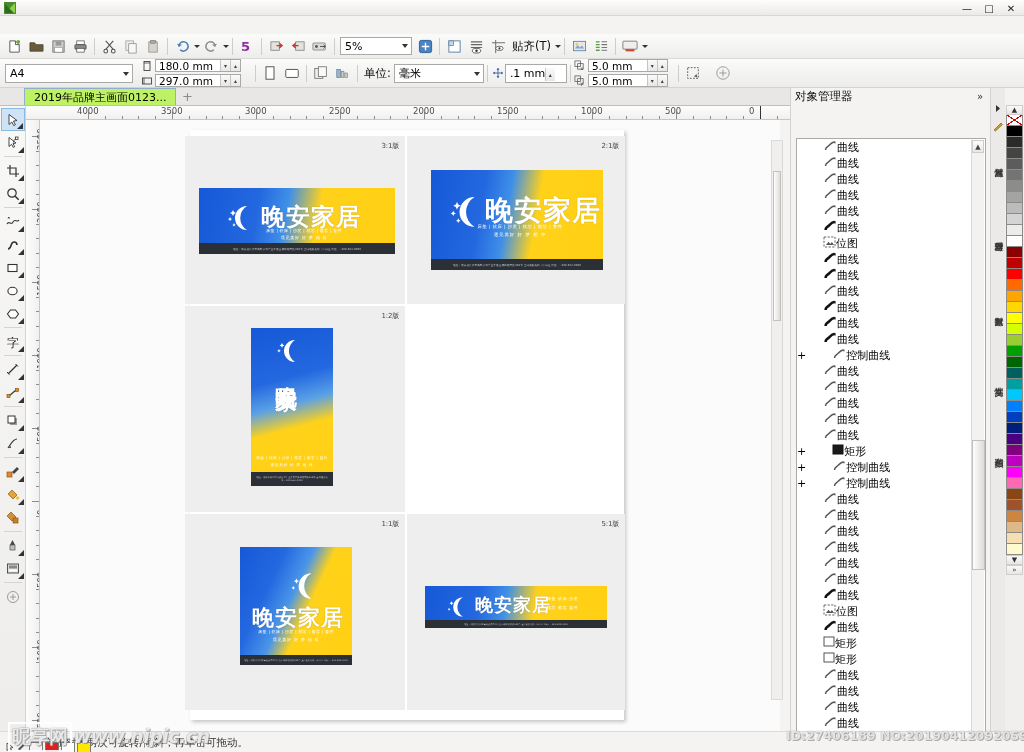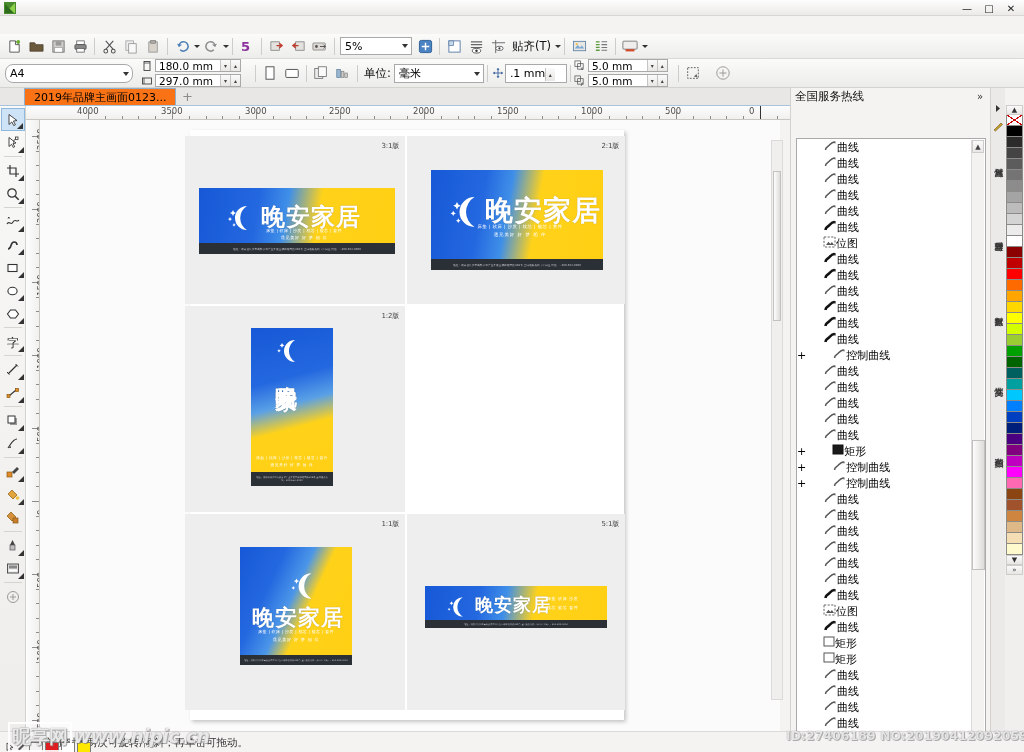--- a/index.html
+++ b/index.html
@@ -85,21 +85,21 @@
   .pgicon { width: 11px; height: 11px; display:flex;align-items:center;justify-content:center; color:#333; }
 
   
   .tabbar {
     position: absolute; left: 0; top: 88px; width: 790px; height: 18px;
     background: #e9e7e5; border-bottom: 1px solid #a8c4dd;
     display: flex; align-items: flex-end;
   }
   .tb-spacer { width: 24px; height: 18px; }
   .doc-tab {
-    height: 17px; background: #f97316; border: 1px solid #8fb0cc; border-bottom: none;
+    height: 17px; background: #bef264; border: 1px solid #8fb0cc; border-bottom: none;
     padding: 0 9px; display: flex; align-items: center; font-size: 11px; color: #000;
     white-space: nowrap; max-width: 160px; overflow: hidden;
   }
   .tab-plus { width: 22px; height: 17px; display:flex;align-items:center;justify-content:center;
     font-size: 13px; color: #8e8c8a; }
 
   
   .toolbox {
     position: absolute; left: 0; top: 106px; width: 26px; height: 625px;
     background: linear-gradient(#f8f8f7,#eeedec);
@@ -416,21 +416,21 @@
     <div class="tbtn">
       <svg width="16" height="15" viewBox="0 0 18 16">
           <rect x="1" y="2" width="16" height="9" rx="1" fill="#efeeec" stroke="#6a6a6a" stroke-width=".9"></rect>
           <rect x="4" y="11" width="10" height="2.5" fill="#d04a2a"></rect>
         </svg>
     </div>
     <div class="caret"></div>
   </div>
 
   <div class="toolbar2">
-    <div class="combo" style="width:128px;margin-left:2px;border-radius:8px;">
+    <div class="combo" style="width:128px;margin-left:2px;">
       <span>A4</span>
       <span class="dd"></span>
     </div>
     <div style="width:8px"></div>
     <div class="pg-rows">
       <div class="pgrow">
         <span class="pgicon">
           <svg width="10" height="10" viewBox="0 0 10 10">
               <rect x="2" y="0.5" width="6" height="9" fill="none" stroke="#444" stroke-width=".9"></rect>
               <path d="M2 2h6" stroke="#444" stroke-width=".8"></path>
@@ -930,21 +930,21 @@
     </div>
   </div>
 
   <div class="vscroll">
     <div class="thumb"></div>
   </div>
   <div class="hscroll-bottom"></div>
 
   <div class="docker">
     <div class="docker-hdr">
-      <span class="docker-title">全国服务热线</span>
+      <span class="docker-title">对象管理器</span>
       <span class="docker-ico">»</span>
       <span class="docker-ico">✕</span>
     </div>
 
     <div class="objlist" id="objlist">
       <div class="objscroll">
         <div class="arrow">▲</div>
         <div class="thumb"></div>
 
       </div>

